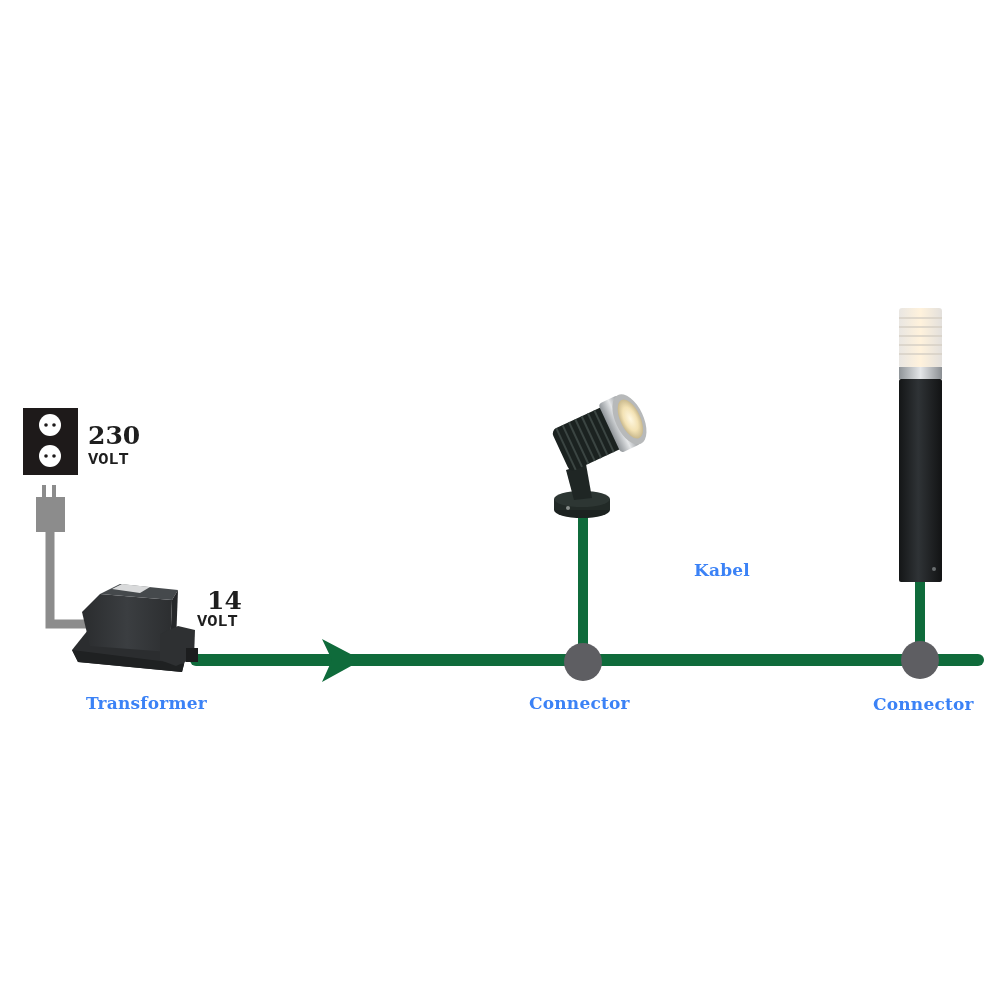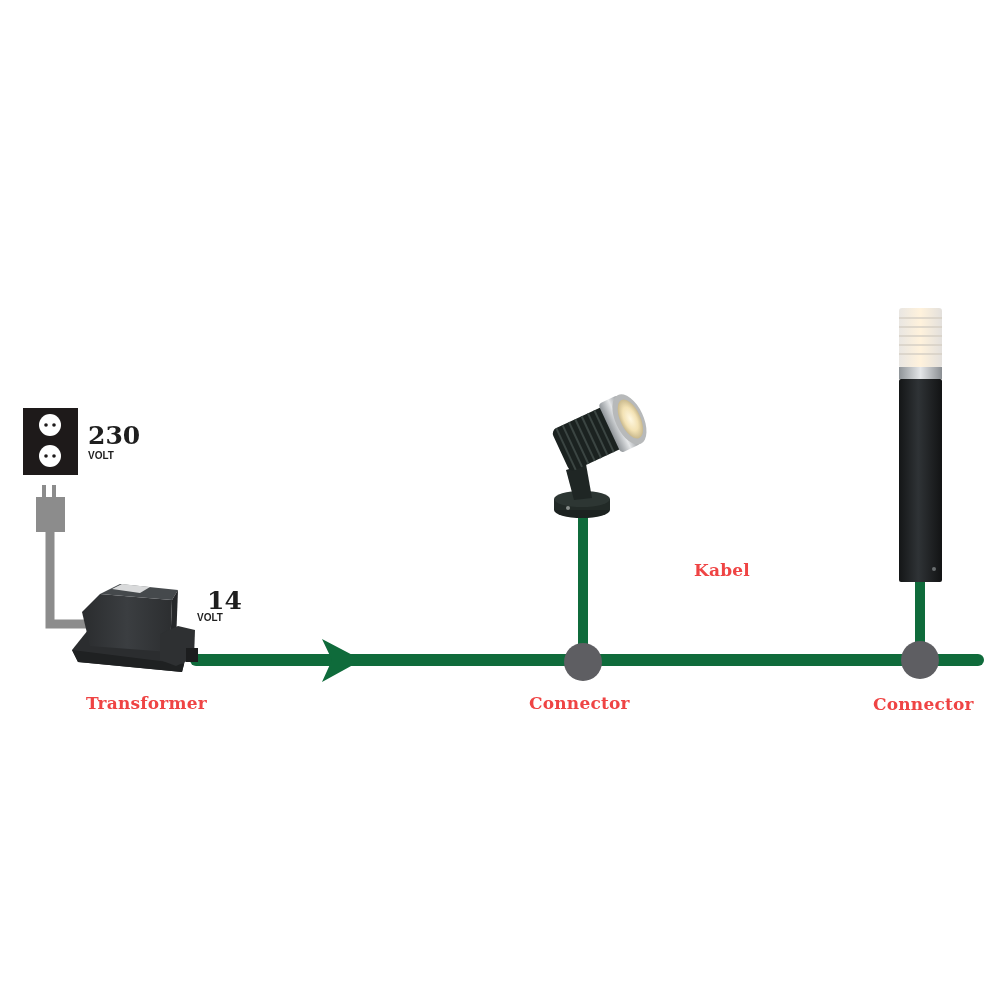--- a/index.html
+++ b/index.html
@@ -1,26 +1,26 @@
 <!DOCTYPE html>
 <html><head>
 <meta charset="utf-8">
 <style>
   html, body { margin: 0; padding: 0; background: #ffffff; }
   body { width: 1000px; height: 1000px; position: relative; overflow: hidden;
          font-family: "DejaVu Serif", "Liberation Serif", serif; }
   .stage { position: absolute; left: 0; top: 12px; width: 808px; height: 1000px; }
   svg.diagram { position: absolute; left: 0; top: 0; }
-  .lbl { position: absolute; font-weight: bold; color: #ef4444; white-space: nowrap;
+  .lbl { position: absolute; font-weight: bold; color: #3b82f6; white-space: nowrap;
          font-family: "DejaVu Serif", "Liberation Serif", serif; }
   .lbl-component { font-size: 17px; letter-spacing: 0.2px; }
   .volt-num { position: absolute; font-weight: bold; color: #1e1e1e; font-size: 25px;
               font-family: "DejaVu Serif", "Liberation Serif", serif; line-height: 1; }
-  .volt-unit { position: absolute; font-weight: bold; color: #1e1e1e; font-size: 10px;
-               font-family: Liberation Sans, sans-serif; line-height: 1; }
+  .volt-unit { position: absolute; font-weight: bold; color: #1e1e1e; font-size: 17px;
+               font-family: Liberation Mono, monospace; line-height: 1; }
 </style>
 </head>
 <body>
 
 <div class="stage">
 
   <svg class="diagram" width="1000" height="1000" viewBox="0 0 1000 1000">
     <defs>
       <linearGradient id="txBody" x1="0" y1="0" x2="1" y2="0">
         <stop offset="0" stop-color="#2a2c2e"></stop>

